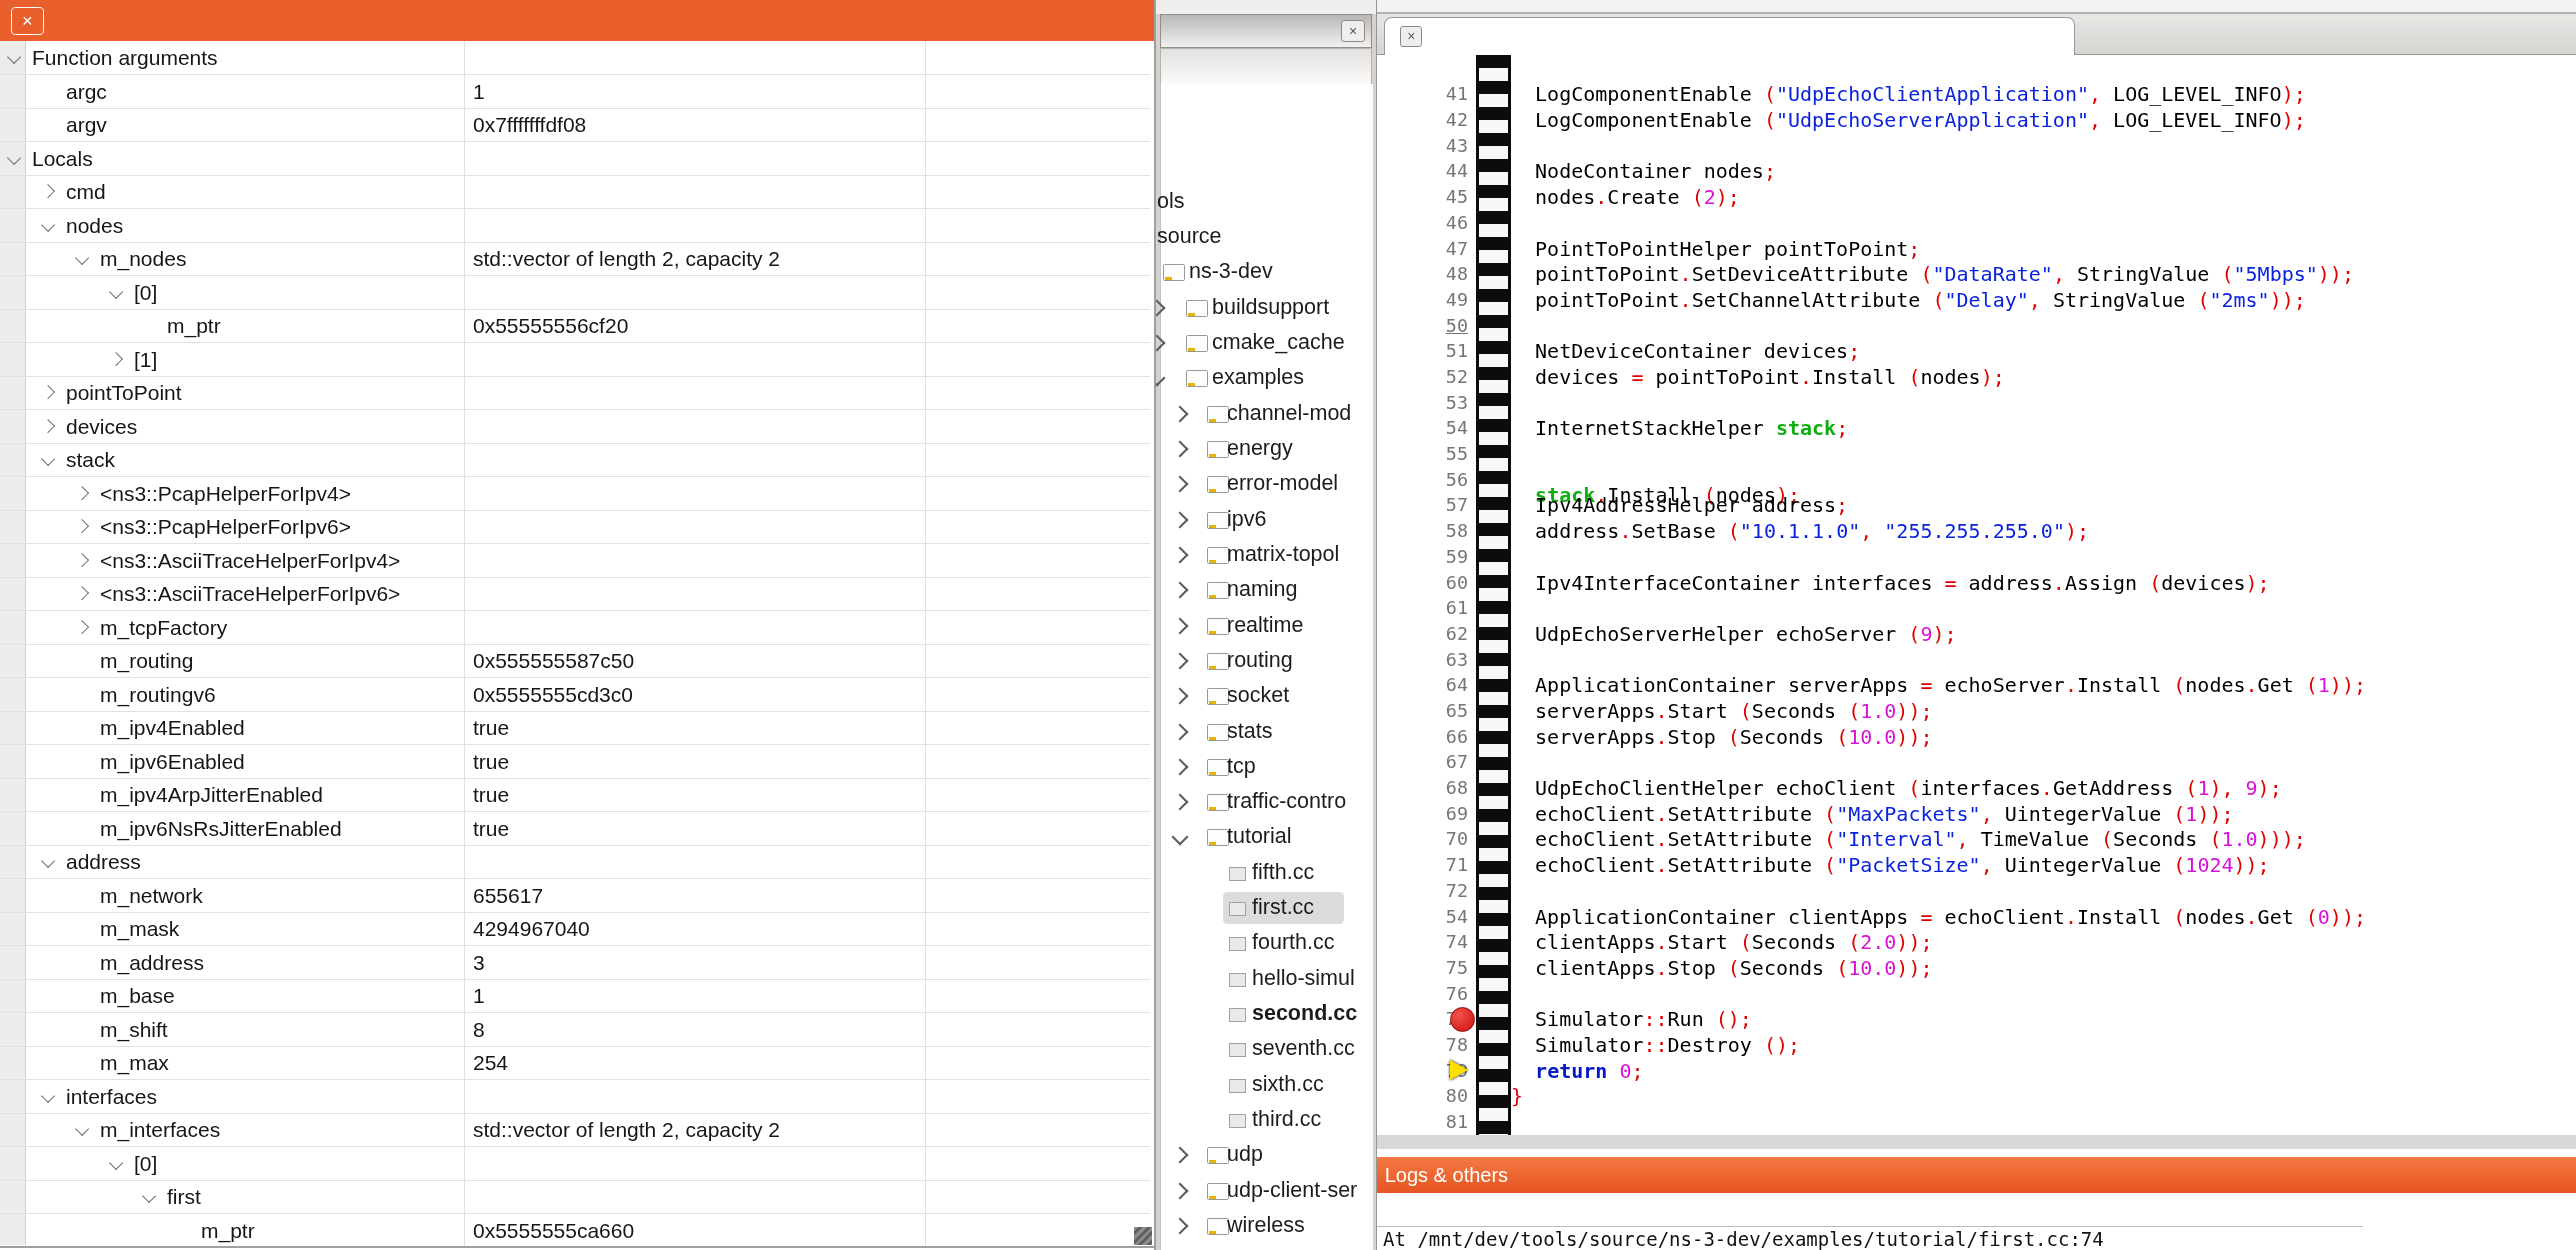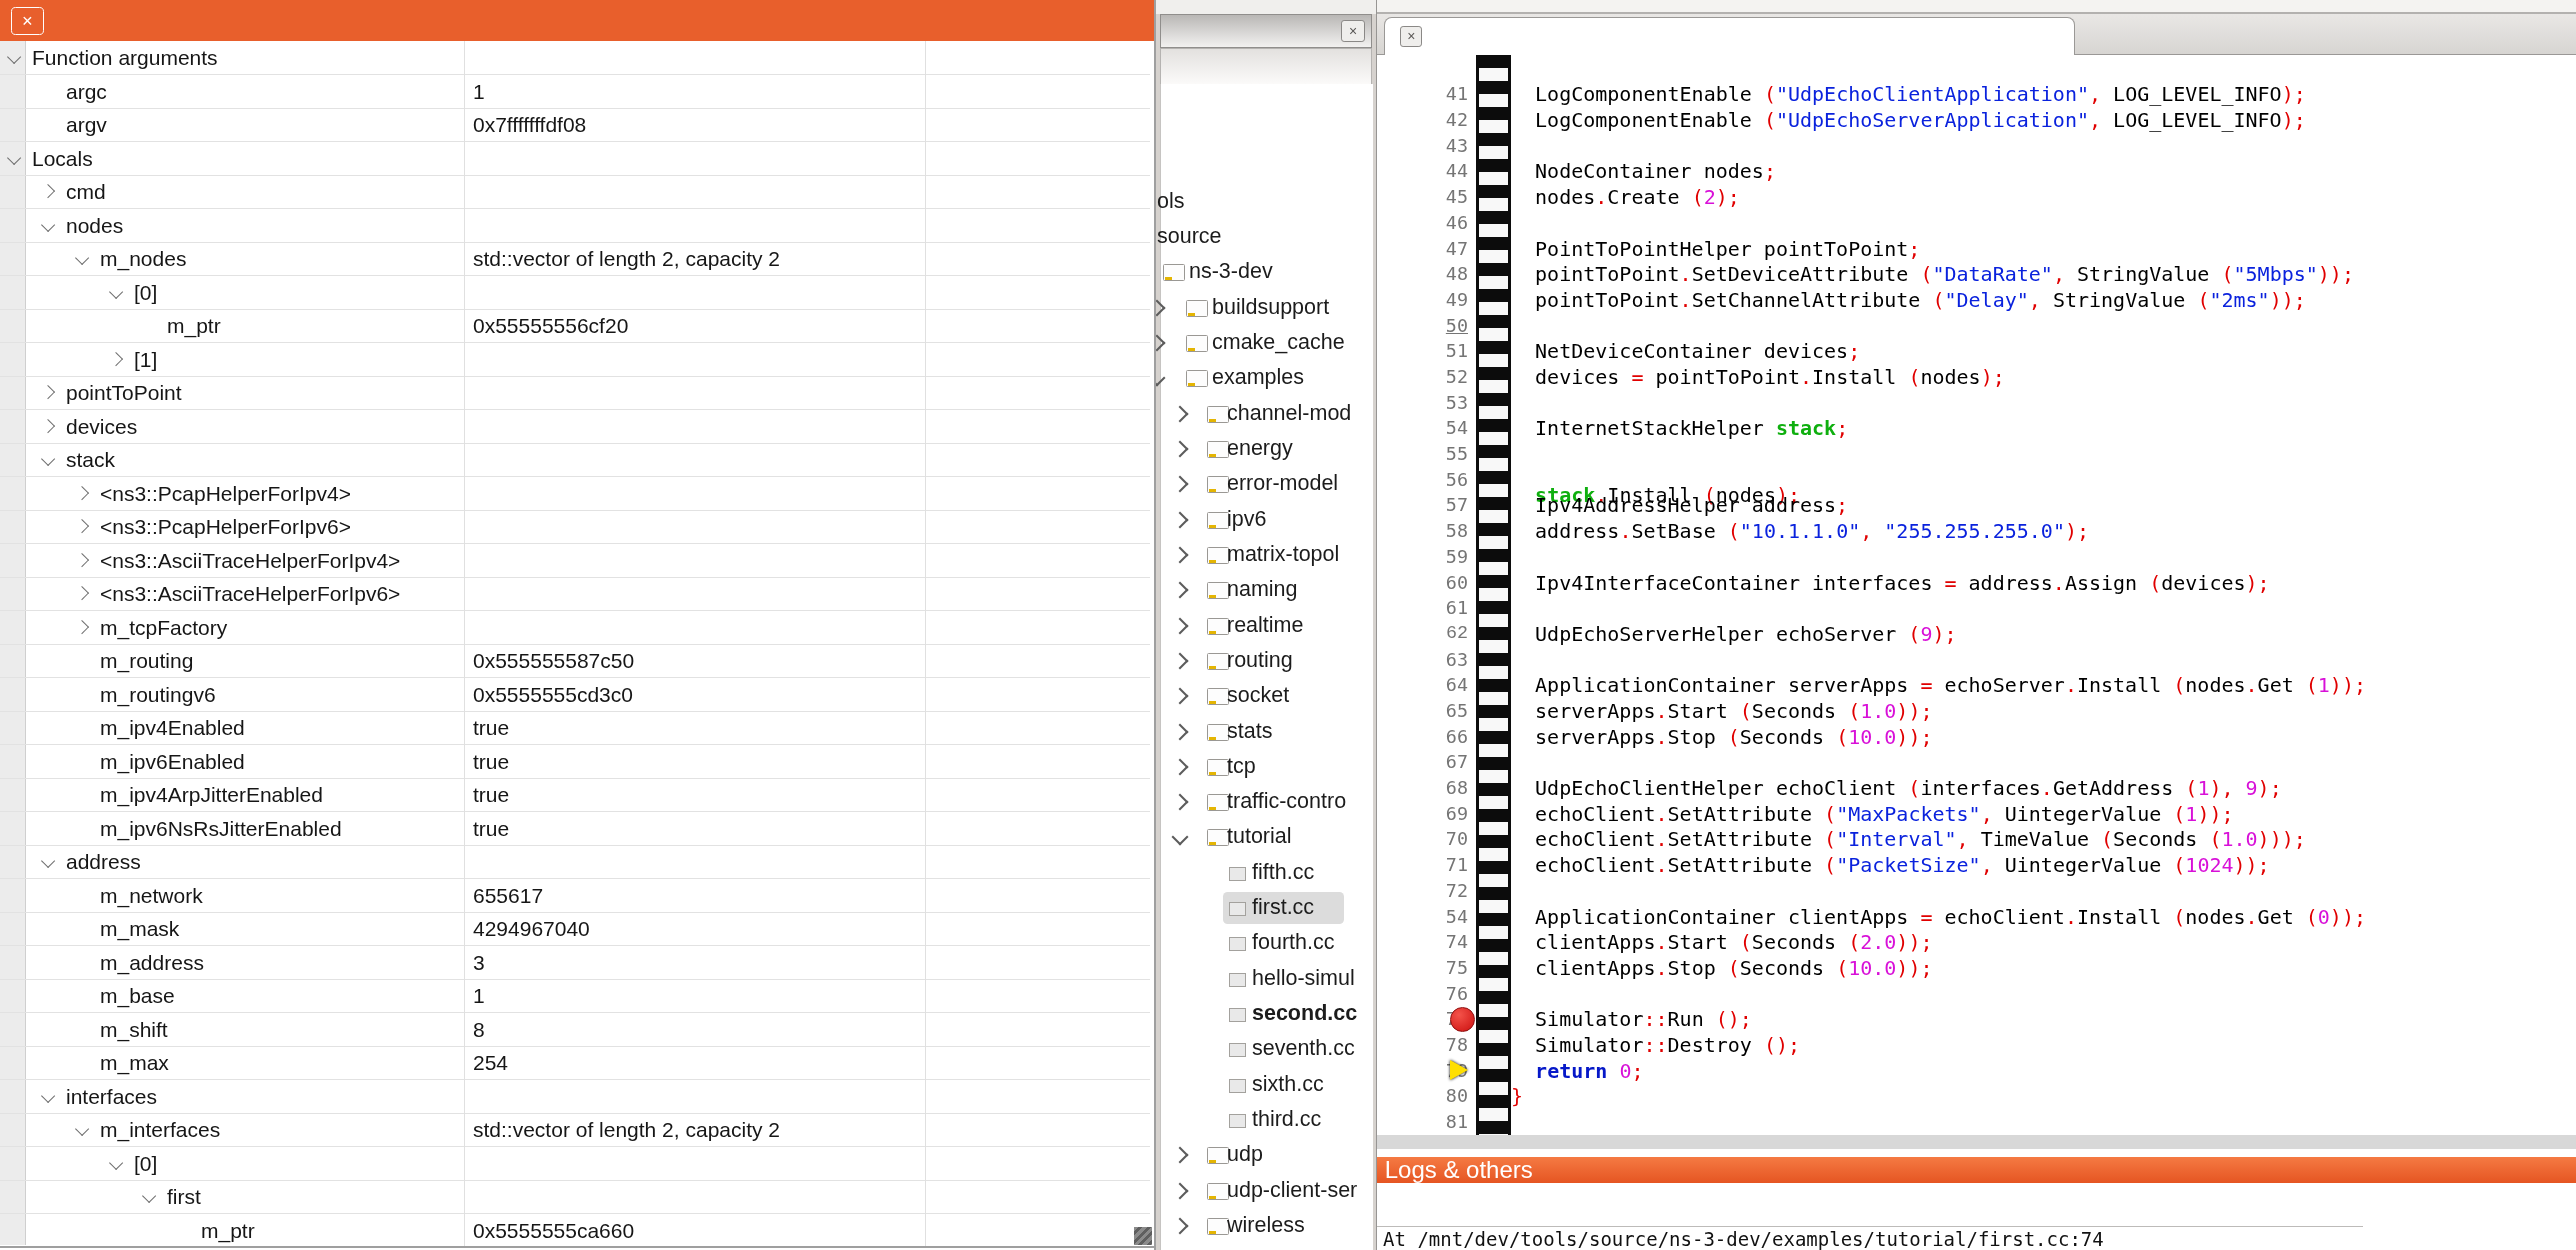--- a/index.html
+++ b/index.html
@@ -49,22 +49,22 @@
   .cs-p{color:#e00000;}
   .cs-n{color:#d810d8;}
   .cs-w{color:#0618c8;font-weight:bold;}
   .cs-g{color:#0faf0f;font-weight:bold;}
   #bp{width:23px;height:23px;border-radius:50%;background:radial-gradient(circle at 35% 30%,#f4534a,#cc0f0f);
       border:1.5px solid #8e0d0d;}
   #cur-arrow{width:0;height:0;border-left:18.4px solid #ffdf00;border-top:10.8px solid transparent;
       border-bottom:10.8px solid transparent;filter:drop-shadow(0 0 1.5px #000);}
   #hscroll{left:1377px;top:1135px;width:1199px;height:14px;background:#d8d8d8;}
   
-  #logs-bar{left:1377px;top:1157px;width:1199px;height:26px;
-            background:linear-gradient(180deg,#f57a43,#e55522);color:#fff;font-size:24px;
+  #logs-bar{left:1377px;top:1157px;width:1199px;height:36px;
+            background:linear-gradient(180deg,#f57a43,#e55522);color:#fff;font-size:20px;
             display:flex;align-items:center;padding-left:7.7px;box-sizing:border-box;}
   #logs-tabs{left:1377px;top:1186px;width:1199px;height:40px;}
   #logs-status{left:1377px;top:1226px;width:986px;height:24.6px;border-top:0.8px solid #bdbbb9;background:#fff;
         font-family:"DejaVu Sans Mono",monospace;font-size:19px;color:#111;line-height:24.6px;padding-left:6.1px;box-sizing:border-box;}
   
   #watches{left:0;top:0;width:1156px;height:1250px;background:#fff;
            border-right:2.3px solid #9f9f9f;box-sizing:border-box;}
   #w-title{left:0;top:0;width:1154px;height:41px;background:#e85f2c;display:flex;align-items:center;
            padding:0 10.8px;box-sizing:border-box;}
   #w-title .t{color:#fff;font-size:23px;flex:1;}
@@ -270,21 +270,21 @@
       <div class="cline" style="top: 441px; margin-top: 41px;"><span class="cs-k">  </span><span class="cs-g">stack</span><span class="cs-p">.</span><span class="cs-k">Install </span><span class="cs-p">(</span><span class="cs-k">nodes</span><span class="cs-p">);</span></div>
       <div class="lnum" style="top: 467px;">56</div>
       <div class="lnum" style="top: 492px;">57</div>
       <div class="cline" style="top: 492px;"><span class="cs-k">  Ipv4AddressHelper address</span><span class="cs-p">;</span></div>
       <div class="lnum" style="top: 518px;">58</div>
       <div class="cline" style="top: 518px;"><span class="cs-k">  address</span><span class="cs-p">.</span><span class="cs-k">SetBase </span><span class="cs-p">(</span><span class="cs-s">"10.1.1.0"</span><span class="cs-p">,</span><span class="cs-k"> </span><span class="cs-s">"255.255.255.0"</span><span class="cs-p">);</span></div>
       <div class="lnum" style="top: 544px;">59</div>
       <div class="lnum" style="top: 570px;">60</div>
       <div class="cline" style="top: 570px;"><span class="cs-k">  Ipv4InterfaceContainer interfaces </span><span class="cs-p">=</span><span class="cs-k"> address</span><span class="cs-p">.</span><span class="cs-k">Assign </span><span class="cs-p">(</span><span class="cs-k">devices</span><span class="cs-p">);</span></div>
       <div class="lnum" style="top: 595px;">61</div>
-      <div class="lnum" style="top: 621px; font-family: Liberation Mono, monospace;">62</div>
+      <div class="lnum" style="top: 621px;">62</div>
       <div class="cline" style="top: 621px;"><span class="cs-k">  UdpEchoServerHelper echoServer </span><span class="cs-p">(</span><span class="cs-n">9</span><span class="cs-p">);</span></div>
       <div class="lnum" style="top: 647px;">63</div>
       <div class="lnum" style="top: 672px;">64</div>
       <div class="cline" style="top: 672px;"><span class="cs-k">  ApplicationContainer serverApps </span><span class="cs-p">=</span><span class="cs-k"> echoServer</span><span class="cs-p">.</span><span class="cs-k">Install </span><span class="cs-p">(</span><span class="cs-k">nodes</span><span class="cs-p">.</span><span class="cs-k">Get </span><span class="cs-p">(</span><span class="cs-n">1</span><span class="cs-p">));</span></div>
       <div class="lnum" style="top: 698px;">65</div>
       <div class="cline" style="top: 698px;"><span class="cs-k">  serverApps</span><span class="cs-p">.</span><span class="cs-k">Start </span><span class="cs-p">(</span><span class="cs-k">Seconds </span><span class="cs-p">(</span><span class="cs-n">1.0</span><span class="cs-p">));</span></div>
       <div class="lnum" style="top: 724px;">66</div>
       <div class="cline" style="top: 724px;"><span class="cs-k">  serverApps</span><span class="cs-p">.</span><span class="cs-k">Stop </span><span class="cs-p">(</span><span class="cs-k">Seconds </span><span class="cs-p">(</span><span class="cs-n">10.0</span><span class="cs-p">));</span></div>
       <div class="lnum" style="top: 749px;">67</div>
       <div class="lnum" style="top: 775px;">68</div>

